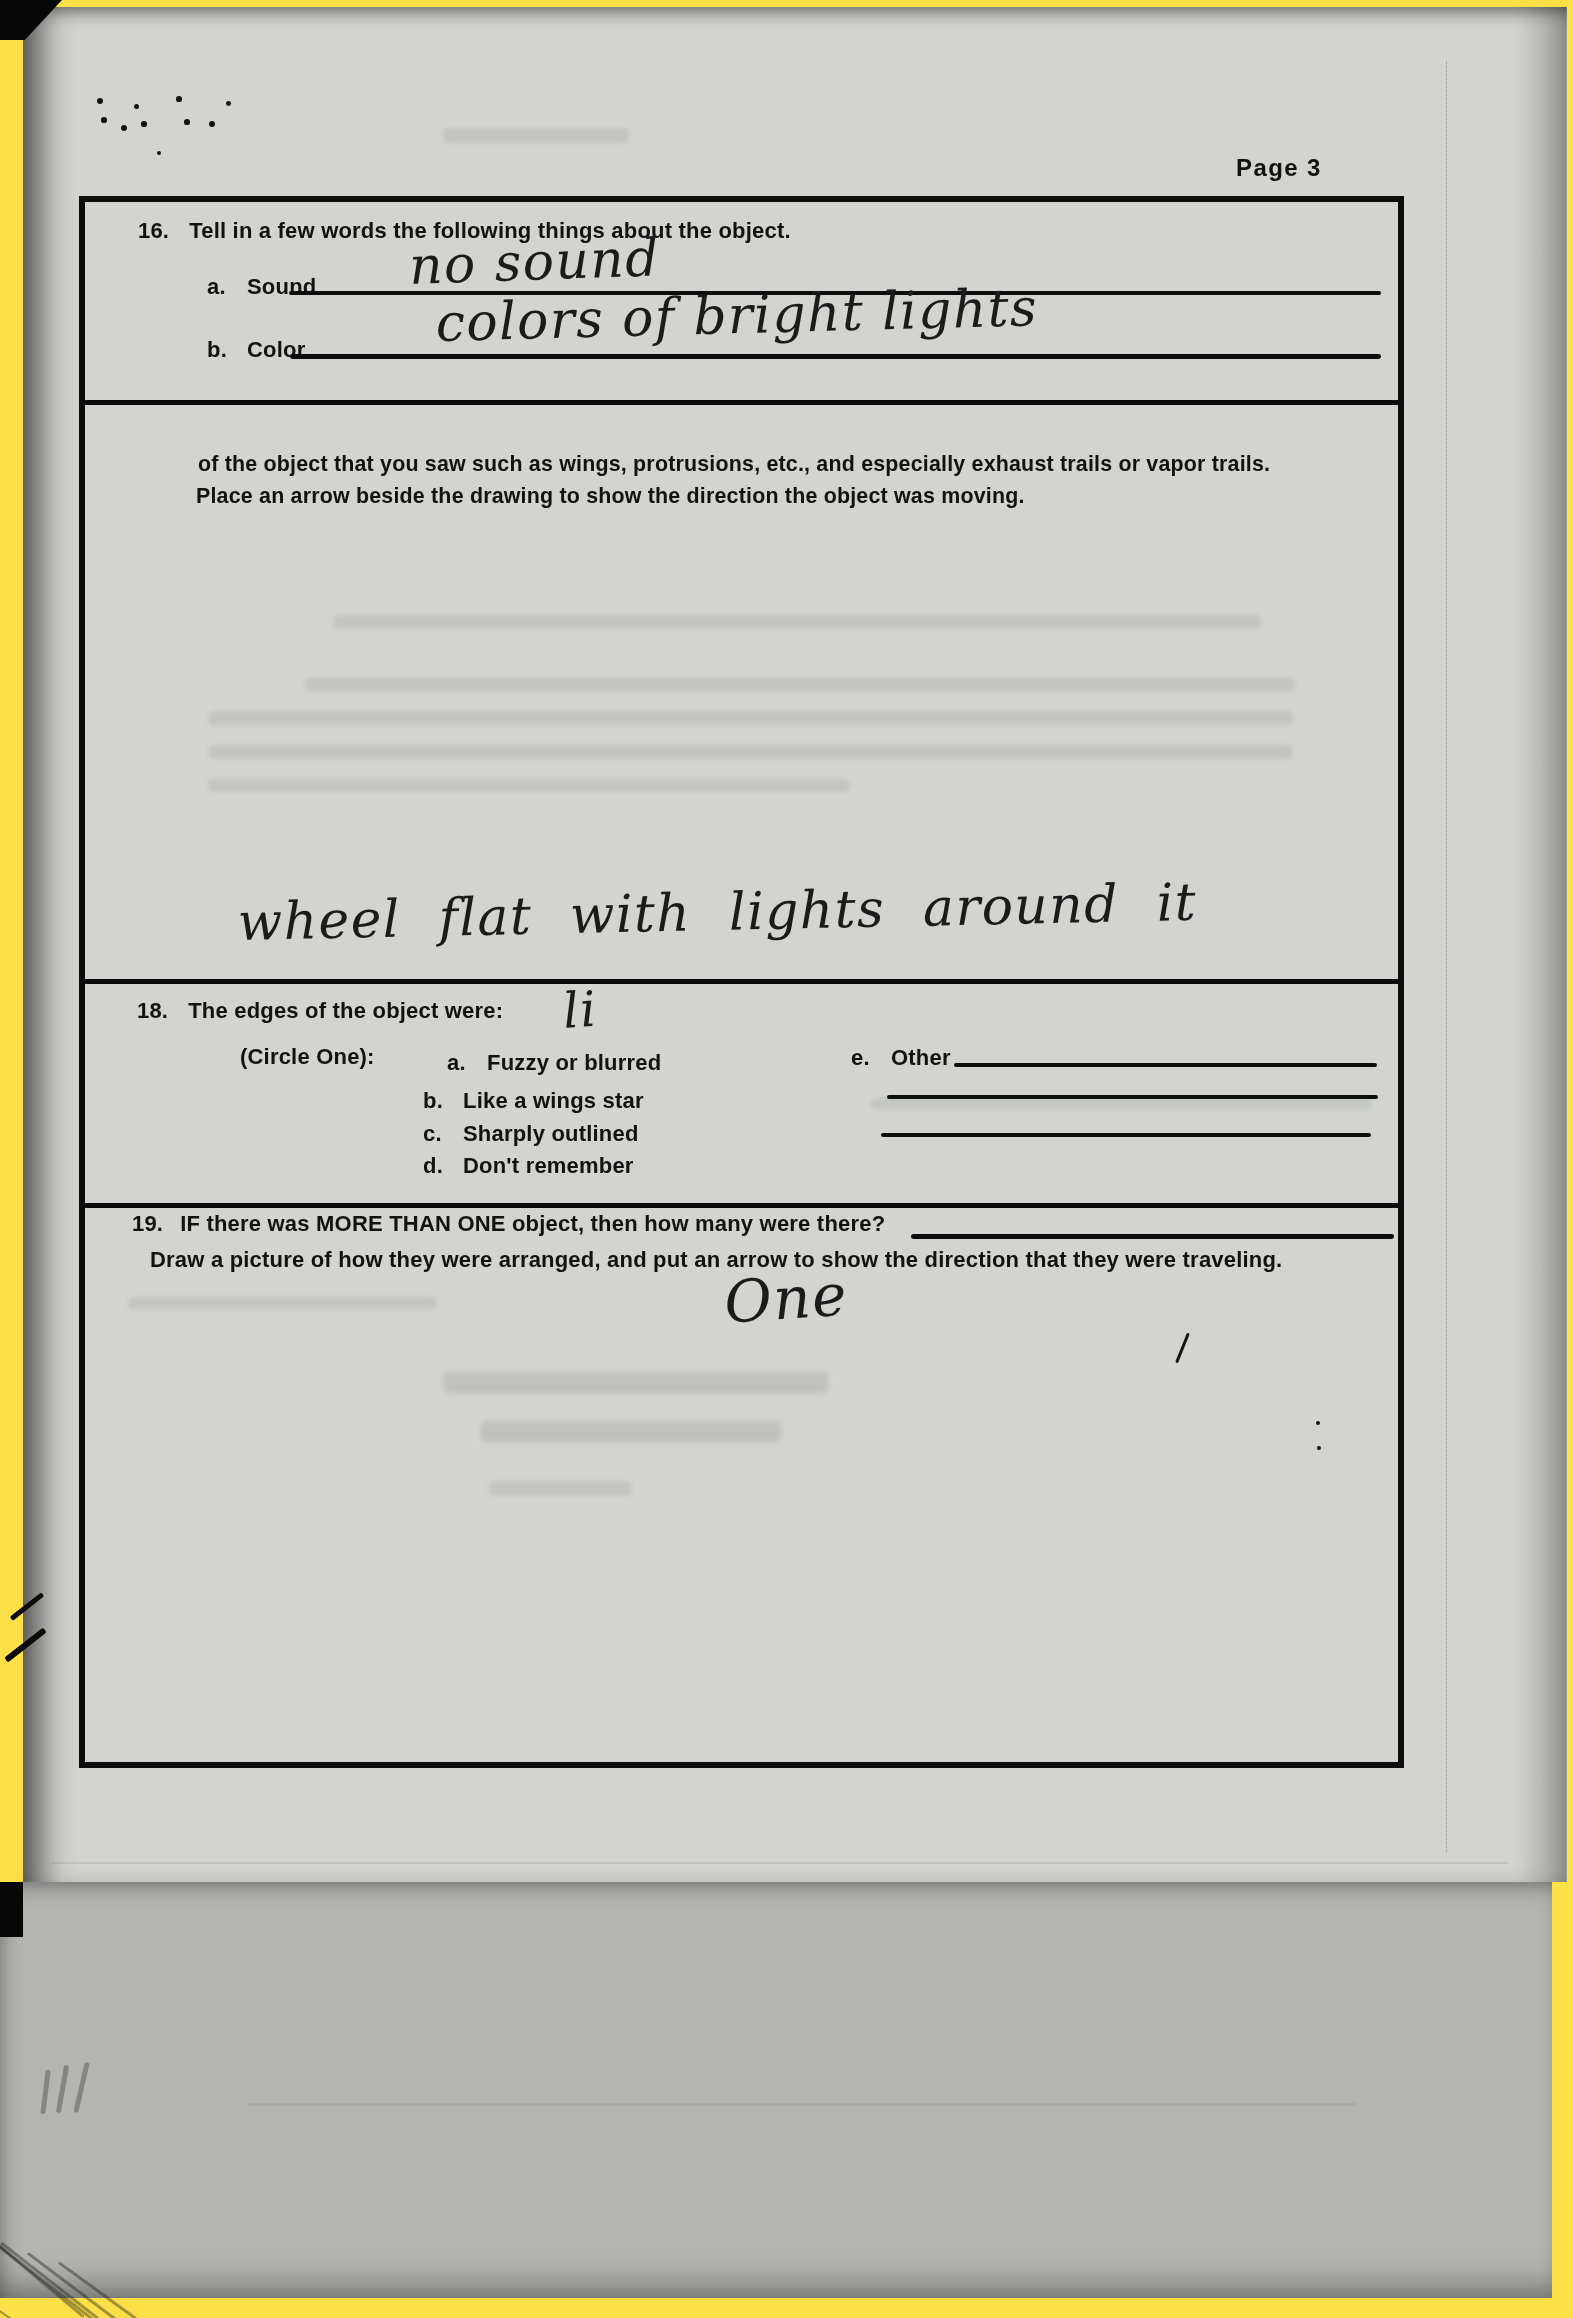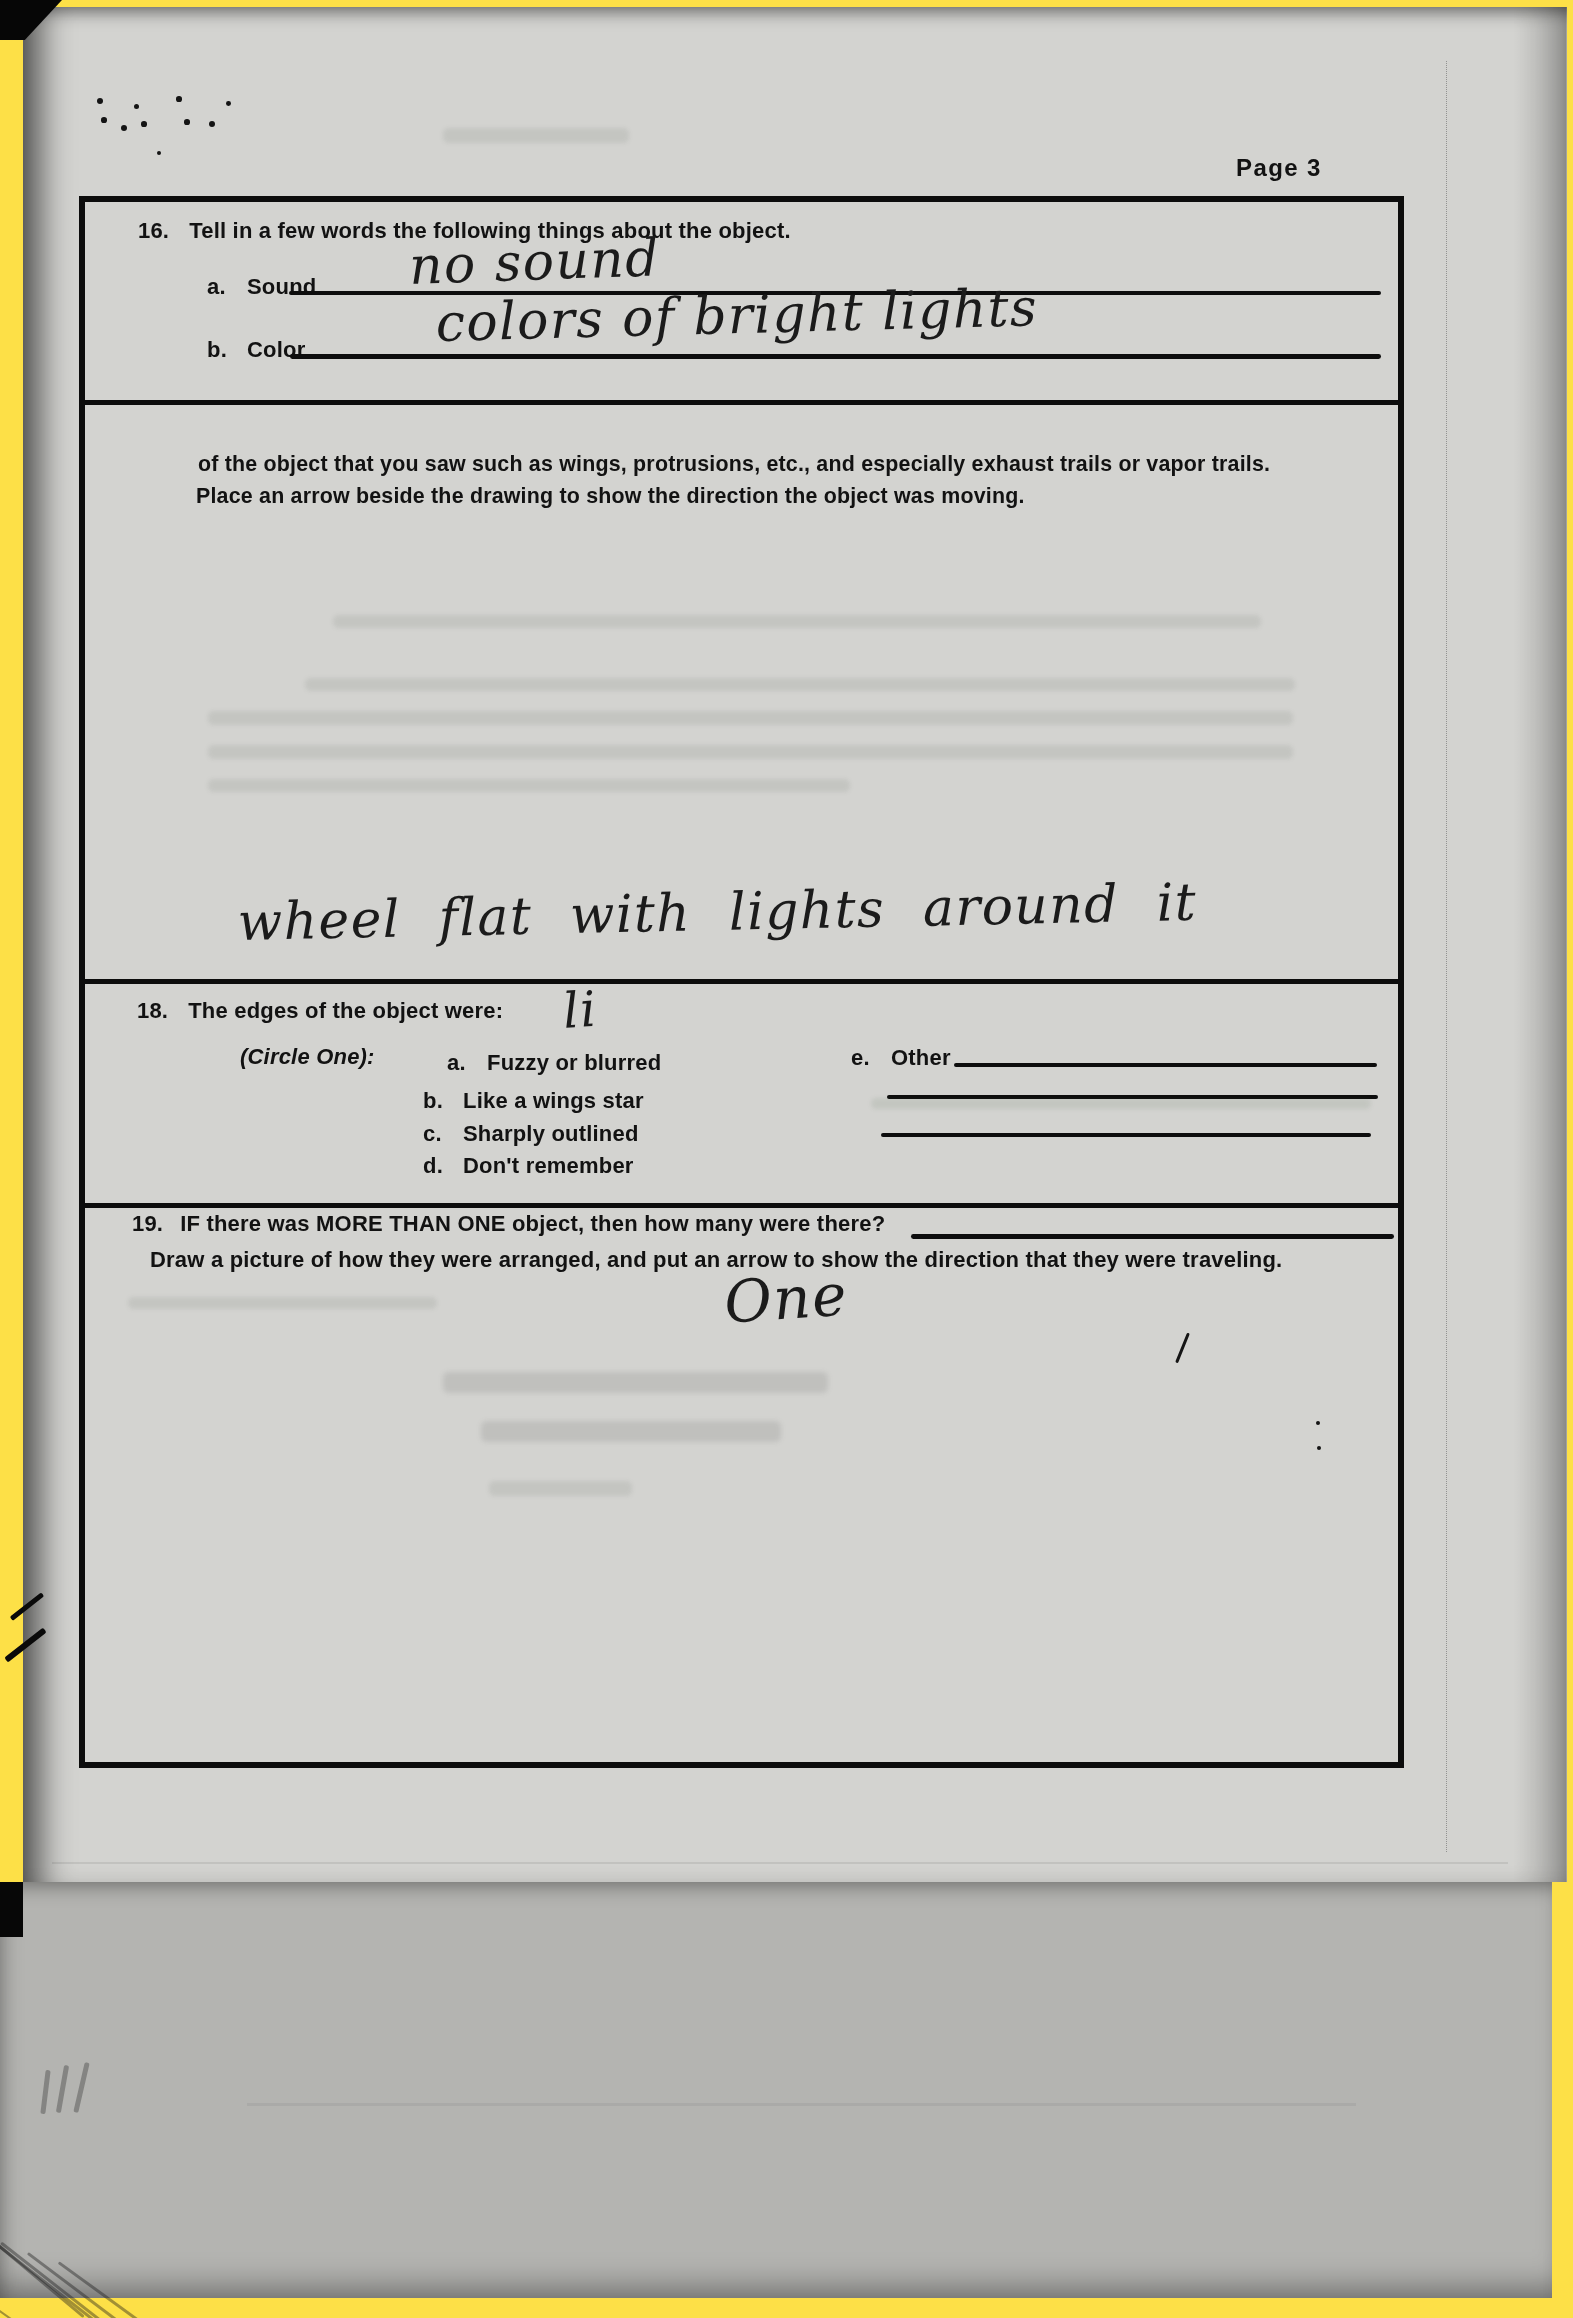--- a/index.html
+++ b/index.html
@@ -20,21 +20,21 @@
   .under-patch{position:absolute;left:0;top:1882px;width:23px;height:55px;background:#070707;}
 
   .form-box{position:absolute;left:79px;top:196px;width:1325px;height:1572px;
     border:6.2px solid #0c0c0c;box-sizing:border-box;}
   .divider{position:absolute;left:85px;width:1313px;height:4.8px;background:#0c0c0c;}
 
   .t{position:absolute;font-family:"Liberation Sans",sans-serif;font-weight:700;color:#121212;
      font-size:22px;letter-spacing:0.2px;white-space:nowrap;}
   .t .qnum{display:inline-block;margin-right:20px;}
   .optletter{display:inline-block;width:24px;margin-right:16px;}
-  .italic{font-style:italic;}
+  .italic{}
 
   .hw{position:absolute;font-family:"DejaVu Serif",serif;font-style:italic;color:#1b1b1b;
       white-space:nowrap;transform-origin:left top;letter-spacing:1.4px;}
 
   .bar{position:absolute;background:#0d0d0d;border-radius:2.4px;}
   .bleed{position:absolute;background:rgba(70,80,70,0.10);filter:blur(1.9px);border-radius:5.7px;}
   .dot{position:absolute;background:#141414;border-radius:50%;}
   .stroke{position:absolute;border-radius:1.9px;transform-origin:center;}
   .fold-line{position:absolute;left:1446px;top:61px;height:1791px;width:0;
      border-left:1.4px dotted rgba(50,50,50,0.40);}

